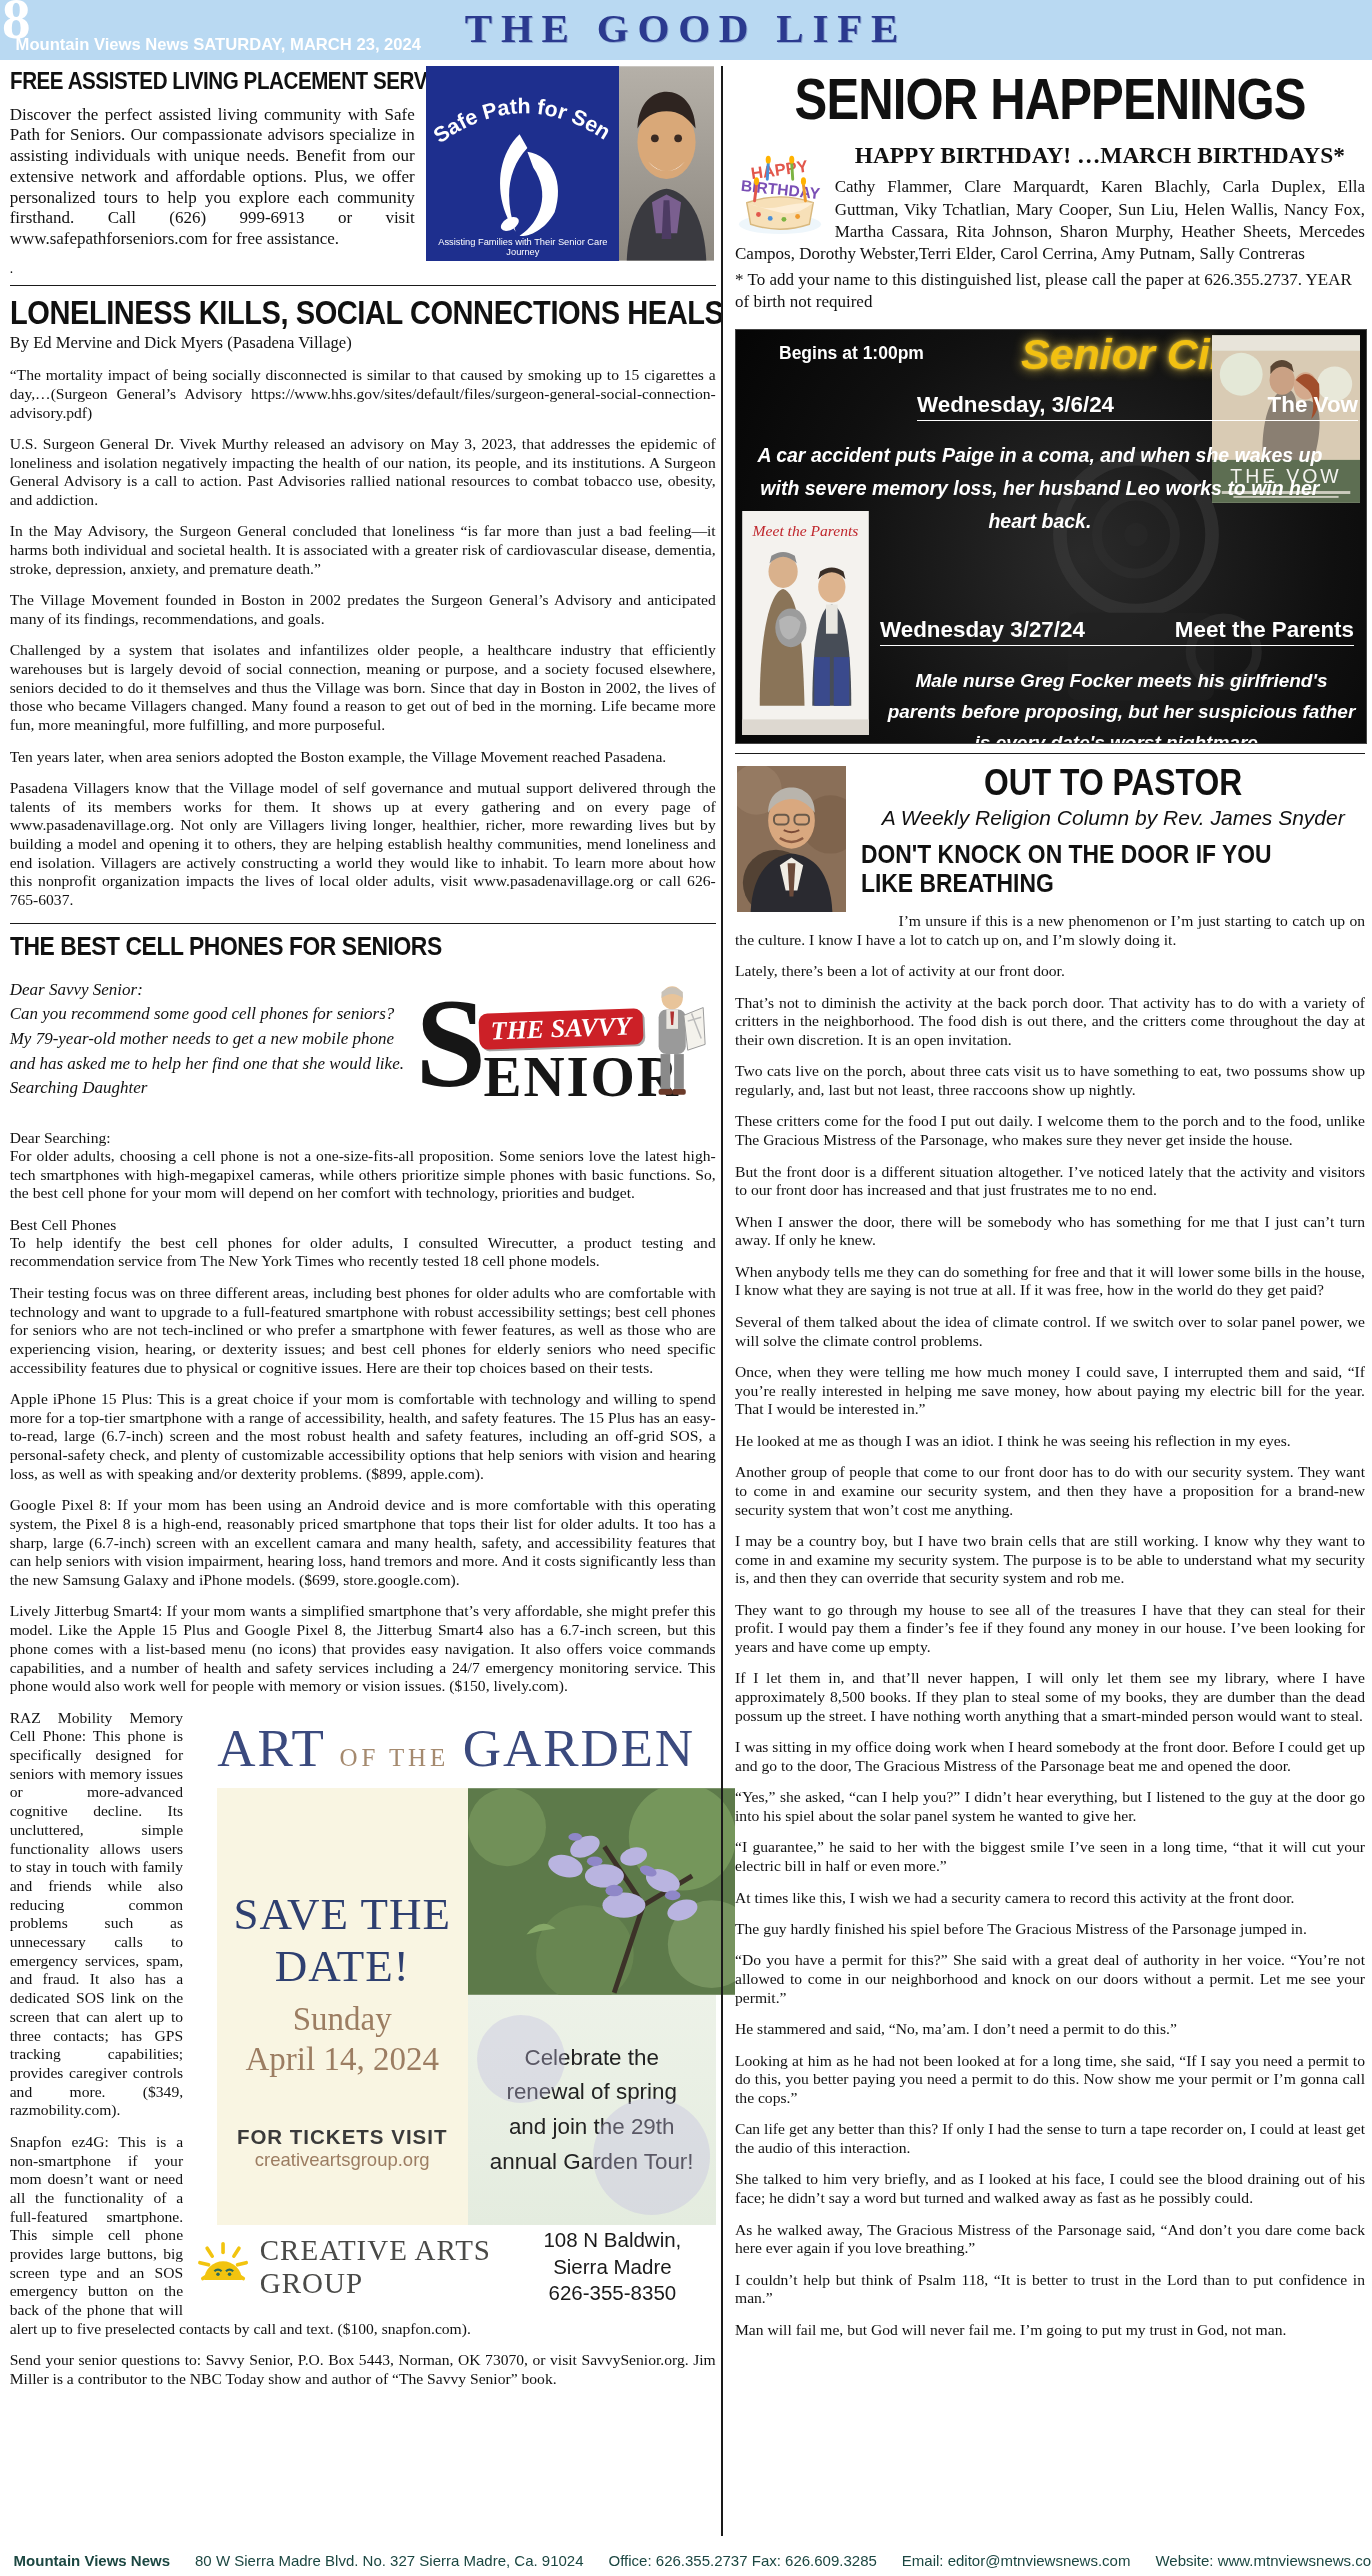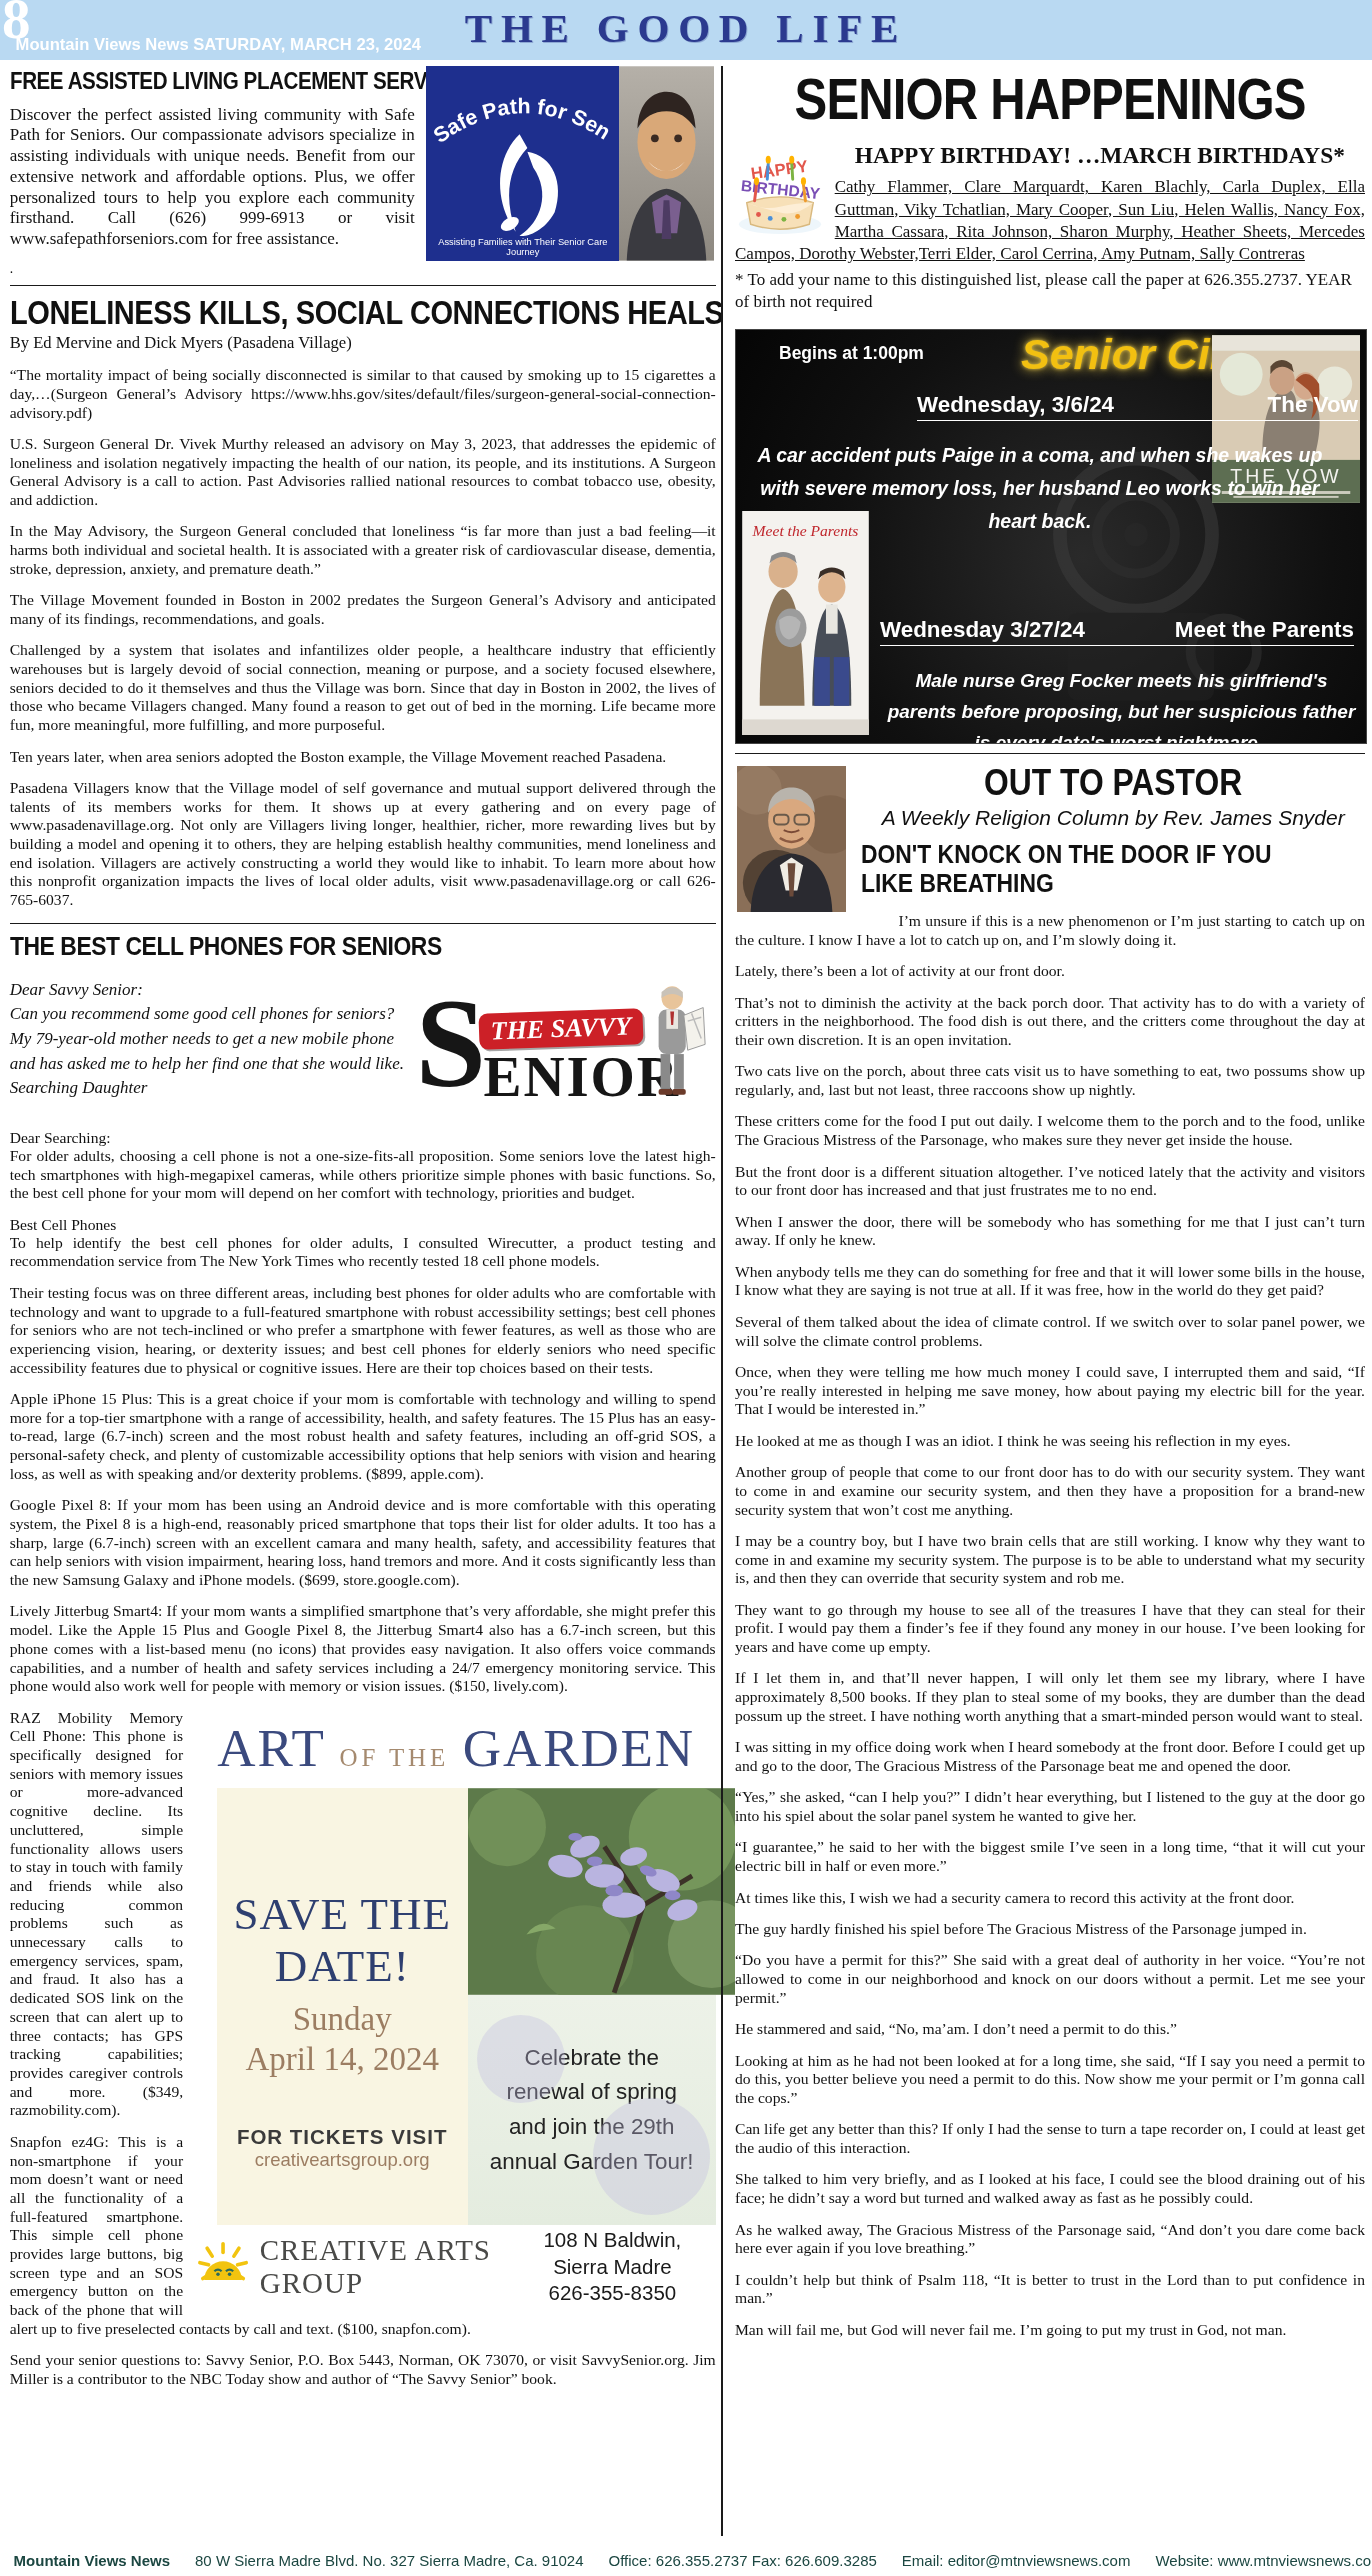--- a/index.html
+++ b/index.html
@@ -73,21 +73,21 @@
   .g-footer{display:flex;align-items:center;height:84px;background:#fff;}
   .g-org{font-family:"Liberation Serif",serif;color:#4a4a48;font-size:29px;letter-spacing:1px;margin-left:11px;}
   .g-addr{margin-left:auto;text-align:center;font-size:20.5px;color:#1a1a1a;line-height:1.3;margin-right:5.8px;}
   
   .sh-title{font-family:"Liberation Sans",sans-serif;font-weight:bold;font-size:57px;
             text-align:center;margin:0 0 9.7px 0;letter-spacing:-1px;white-space:nowrap;}
   .bday{position:relative;}
   .bday-cake{float:left;width:90px;height:90px;margin:3.9px 9.7px 1.9px 0;}
   .bday-title{font-family:"Liberation Serif",serif;font-weight:bold;font-size:23.4px;
               text-align:center;margin:1.9px 0 7.8px 0;}
-  .bday-names{font-size:17px;line-height:1.3;text-align:justify;margin:0;text-decoration:underline;}
+  .bday-names{font-size:17px;line-height:1.3;text-align:justify;margin:0;}
   .bday-note{font-size:17px;line-height:1.3;margin:3.9px 0 0 0;clear:left;}
   
   .cinema{position:relative;width:630px;height:413px;margin:15.6px 0 9.7px 0;
           background:radial-gradient(circle at 55% 55%, #2a2a2a 0%, #101010 60%, #050505 100%);
           border:1px solid #444;color:#fff;font-family:"Liberation Sans",sans-serif;overflow:hidden;}
   .cin-begins{position:absolute;left:43px;top:13.6px;font-weight:bold;font-size:17.5px;}
   .cin-title{position:absolute;left:285px;top:0px;font-style:italic;font-weight:bold;font-size:43px;
              color:#f2c011;text-shadow:0 0 11.7px rgba(255,220,80,.9),0 0 3.9px rgba(255,220,80,.8);}
   .cin-show1{position:absolute;left:181px;top:62px;width:441px;display:flex;justify-content:space-between;
              font-weight:bold;font-size:22.4px;border-bottom:1.9px solid #fff;padding-bottom:2.9px;}
@@ -445,21 +445,21 @@
     <p class="body">I may be a country boy, but I have two brain cells that are still working. I know why they want to come in and examine my security system. The purpose is to be able to understand what my security is, and then they can override that security system and rob me.</p>
     <p class="body">They want to go through my house to see all of the treasures I have that they can steal for their profit. I would pay them a finder’s fee if they found any money in our house. I’ve been looking for years and have come up empty.</p>
     <p class="body">If I let them in, and that’ll never happen, I will only let them see my library, where I have approximately 8,500 books. If they plan to steal some of my books, they are dumber than the dead possum up the street. I have nothing worth anything that a smart-minded person would want to steal.</p>
     <p class="body">I was sitting in my office doing work when I heard somebody at the front door. Before I could get up and go to the door, The Gracious Mistress of the Parsonage beat me and opened the door.</p>
     <p class="body">“Yes,” she asked, “can I help you?”  I didn’t hear everything, but I listened to the guy at the door go into his spiel about the solar panel system he wanted to give her.</p>
     <p class="body">“I guarantee,” he said to her with the biggest smile I’ve seen in a long time, “that it will cut your electric bill in half or even more.”</p>
     <p class="body">At times like this, I wish we had a security camera to record this activity at the front door.</p>
     <p class="body">The guy hardly finished his spiel before The Gracious Mistress of the Parsonage jumped in.</p>
     <p class="body">“Do you have a permit for this?” She said with a great deal of authority in her voice. “You’re not allowed to come in our neighborhood and knock on our doors without a permit. Let me see your permit.”</p>
     <p class="body">He stammered and said, “No, ma’am. I don’t need a permit to do this.”</p>
-    <p class="body">Looking at him as he had not been looked at for a long time, she said, “If I say you need a permit to do this, you better believe you need a permit to do this. Now show me your permit or I’m gonna call the cops.”</p>
+    <p class="body">Looking at him as he had not been looked at for a long time, she said, “If I say you need a permit to do this, you better paying you need a permit to do this. Now show me your permit or I’m gonna call the cops.”</p>
     <p class="body">Can life get any better than this? If only I had the sense to turn a tape recorder on, I could at least get the audio of this interaction.</p>
     <p class="body">She talked to him very briefly, and as I looked at his face, I could see the blood draining out of his face; he didn’t say a word but turned and walked away as fast as he possibly could.</p>
     <p class="body">As he walked away, The Gracious Mistress of the Parsonage said, “And don’t you dare come back here ever again if you love breathing.”</p>
     <p class="body">I couldn’t help but think of Psalm 118, “It is better to trust in the Lord than to put confidence in man.”</p>
     <p class="body">Man will fail me, but God will never fail me. I’m going to put my trust in God, not man.</p>
   </div>
 </div>
 
 <div class="footer">
   <div class="inner">

